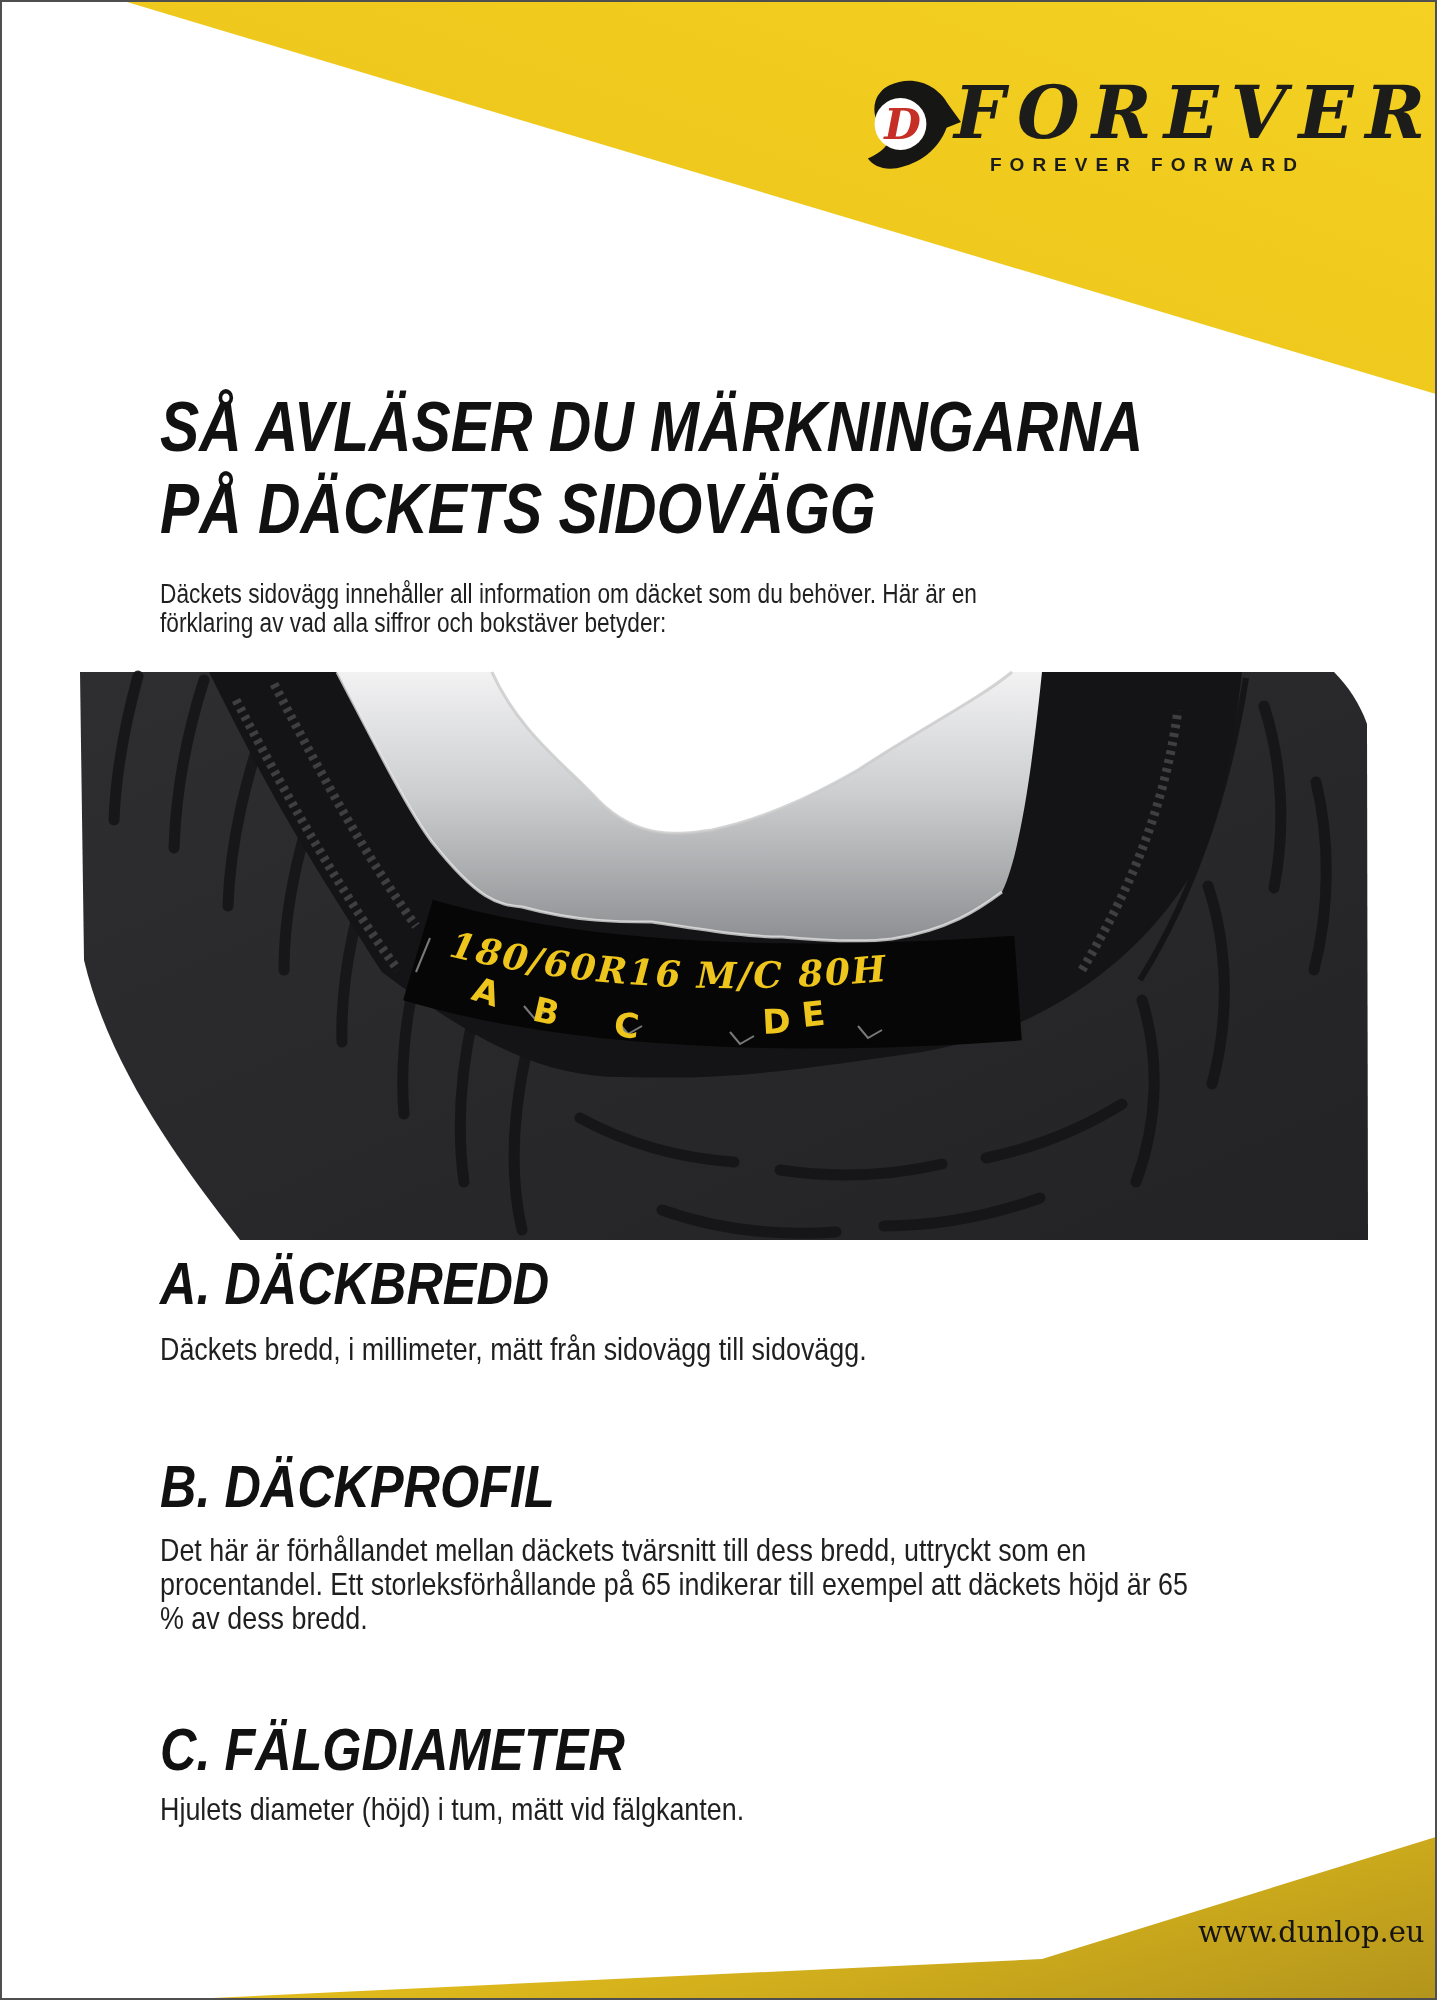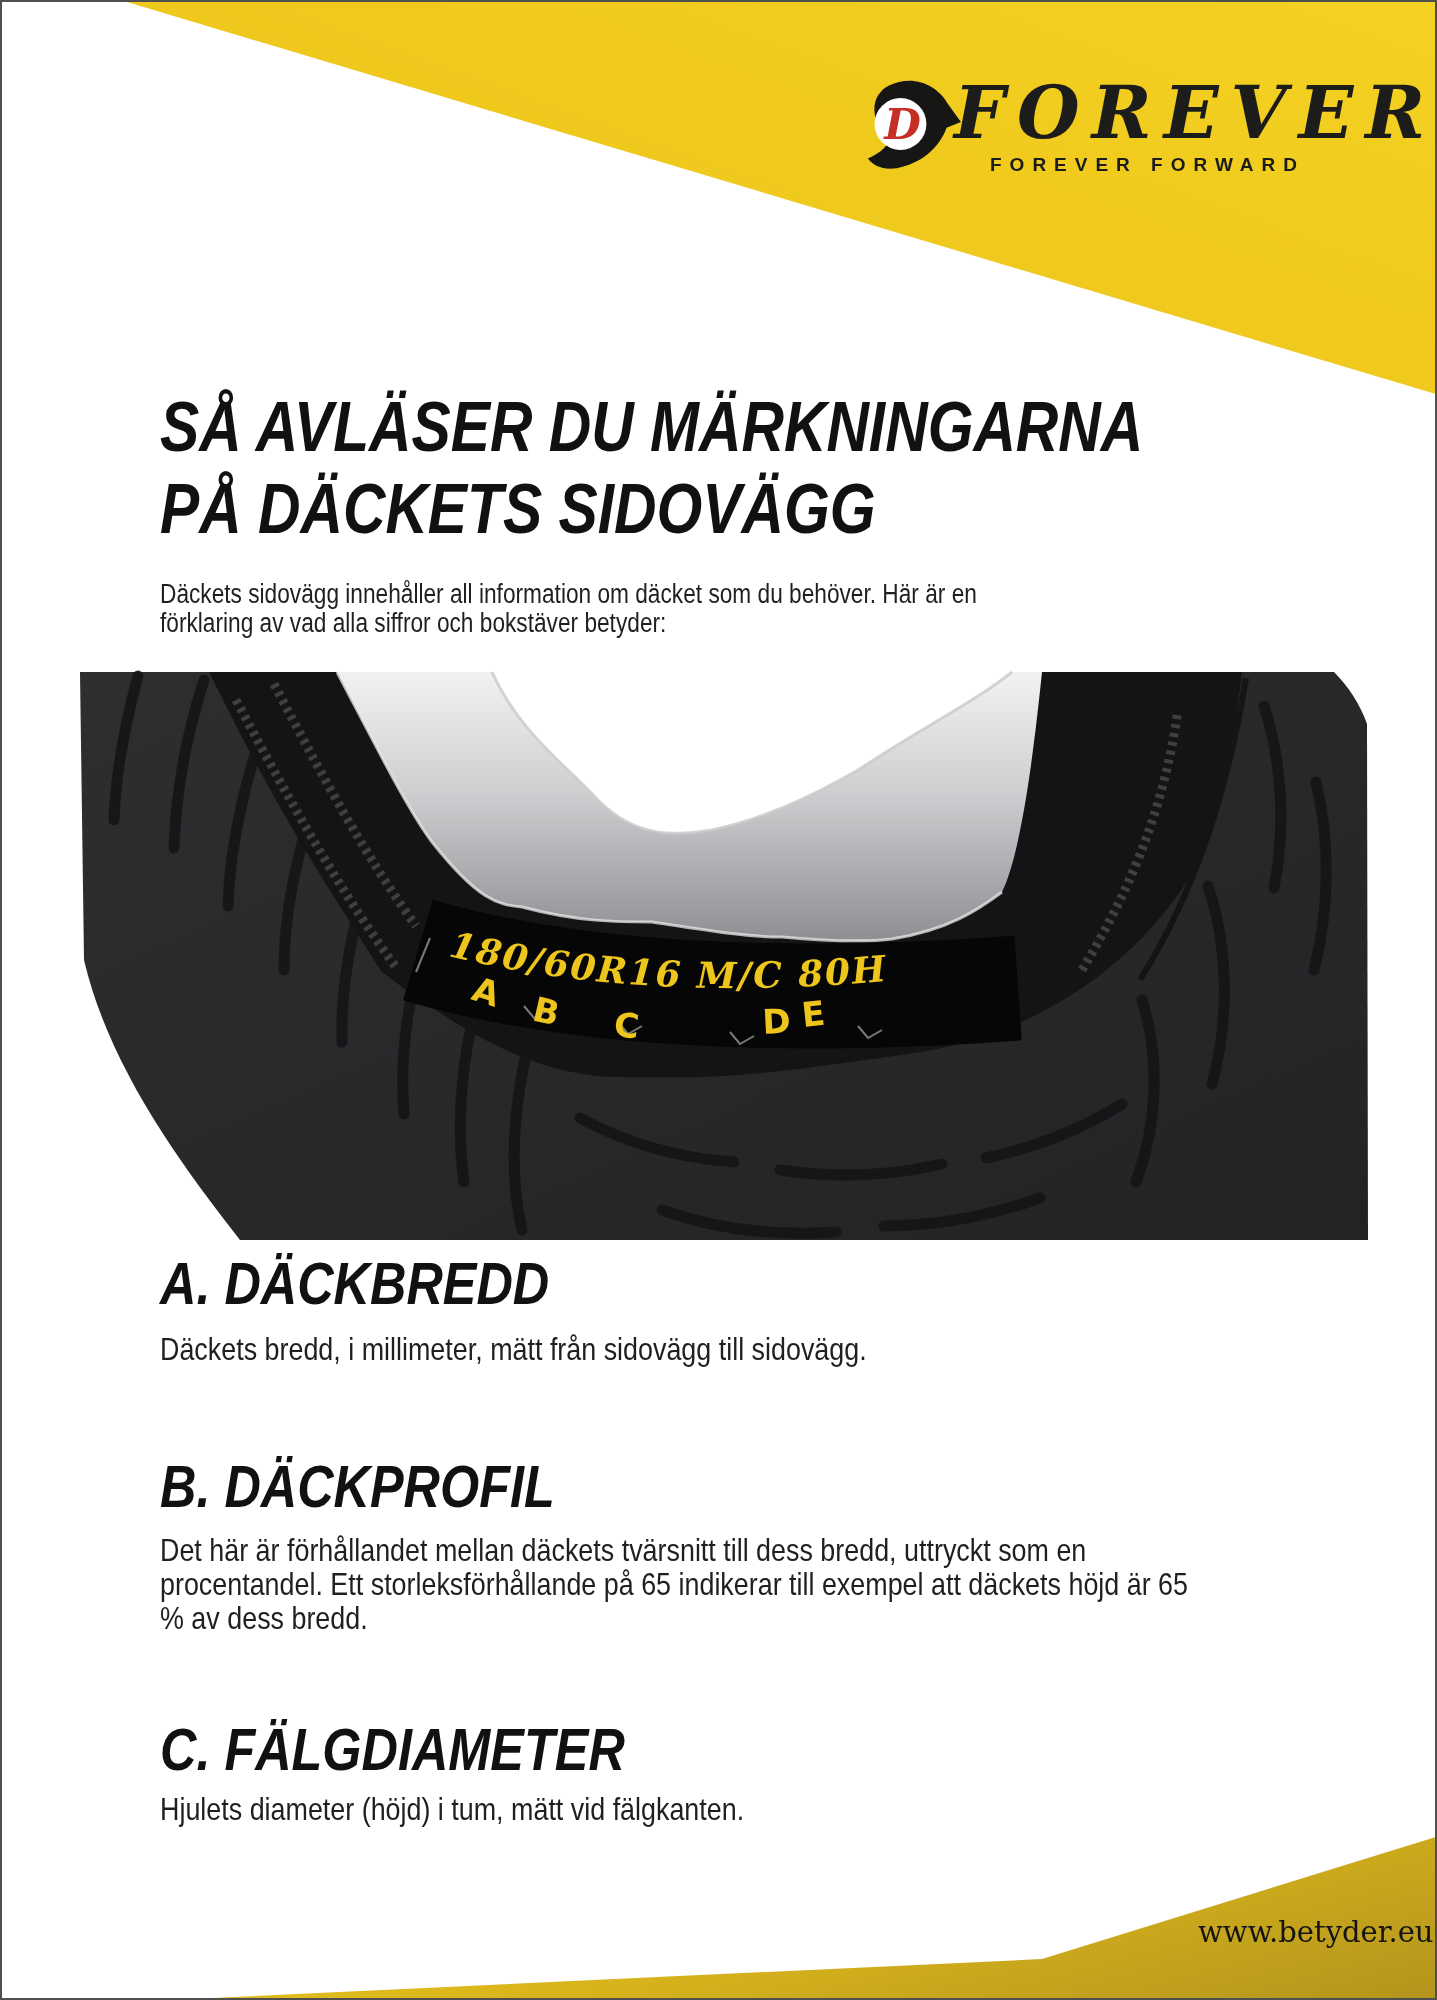--- a/index.html
+++ b/index.html
@@ -191,15 +191,15 @@
     <div>procentandel. Ett storleksförhållande på 65 indikerar till exempel att däckets höjd är 65</div>
     <div>% av dess bredd.</div>
   </div>
 
   <div class="sec-h cond" style="top:1717px">C. FÄLGDIAMETER</div>
   <div class="sec-b cond" style="top:1790px">
     <div>Hjulets diameter (höjd) i tum, mätt vid fälgkanten.</div>
   </div>
 
   <div class="band-bottom"></div>
-  <div class="footer-url">www.betyder.eu</div>
+  <div class="footer-url">www.dunlop.eu</div>
 
 </div>
 
 </body></html>

